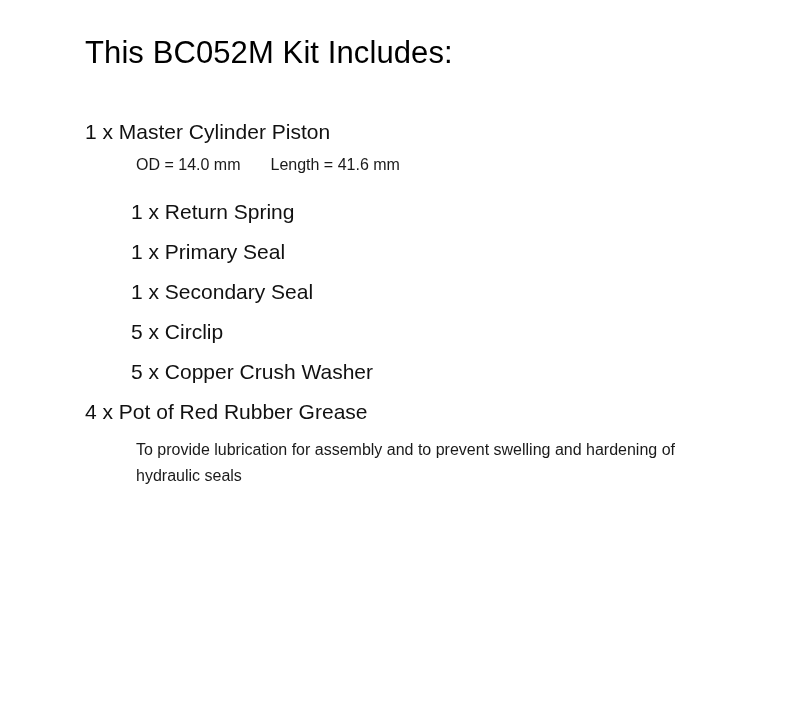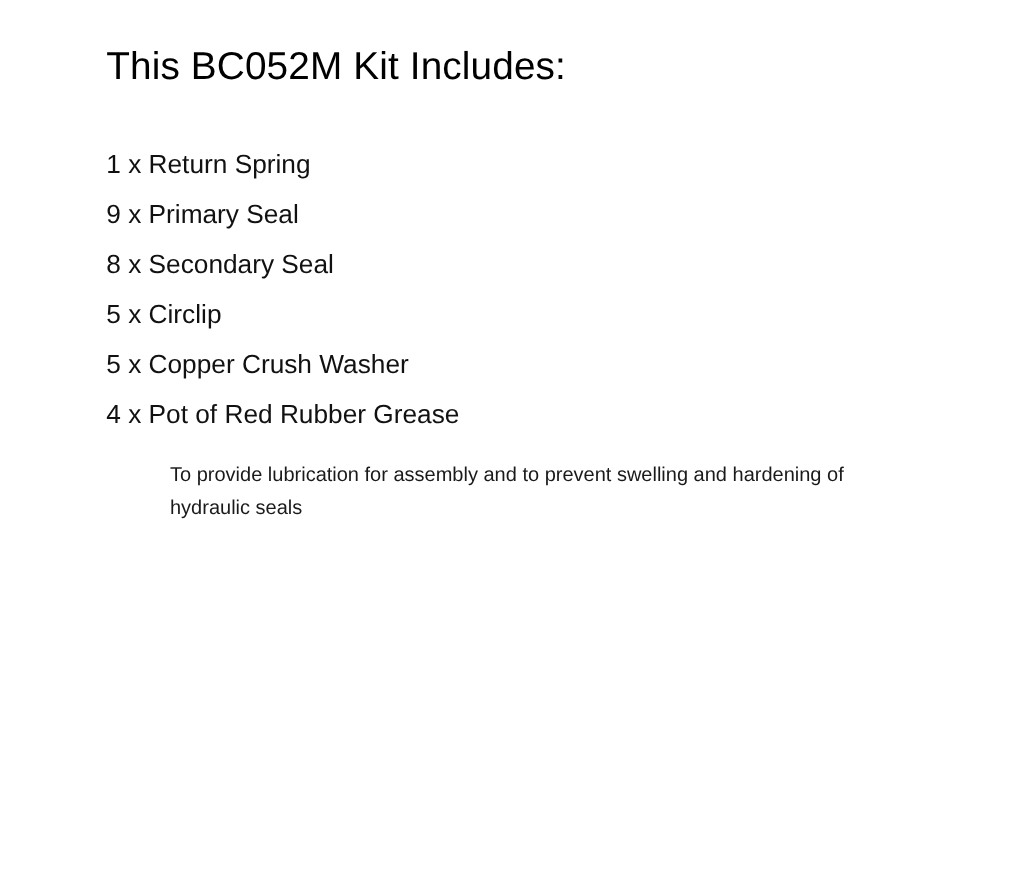--- a/index.html
+++ b/index.html
@@ -50,59 +50,66 @@
   }
   .kit-sub {
     font-size: 16px;
     line-height: 26px;
     color: #1a1a1a;
     margin-top: 6px;
     margin-left: 51px;
   }
   .kit-sub-indent-2 {
     margin-left: 51px;
-    margin-top: 22px;
+    margin-top: 11px;
     max-width: 560px;
     white-space: normal;
   }
   .spec-pair {
     display: inline-block;
   }
   .spec-gap {
     display: inline-block;
     width: 30px;
   }
   .item-spacer-lg {
     margin-bottom: 20px;
   }
   .item-spacer-sm {
     margin-bottom: 12px;
+    margin-left: 46px;
   }
 </style>
 </head>
 <body>
 
 <div class="page">
 
   <div class="title">This BC052M Kit Includes:</div>
 
   <div class="kit-list">
 
+    <div class="kit-item item-spacer-lg">
+      <div class="kit-line">1 x Master Cylinder Piston</div>
+      <div class="kit-sub">
+        <span class="spec-pair">OD = 14.0 mm</span><span class="spec-gap"></span><span class="spec-pair">Length = 41.6 mm</span>
+      </div>
+    </div>
 
     <div class="kit-item item-spacer-sm">
       <div class="kit-line">1 x Return Spring</div>
     </div>
 
 
     <div class="kit-item item-spacer-sm">
-      <div class="kit-line">9 x Primary Seal</div>
+      <div class="kit-line">1 x Primary Seal</div>
     </div>
 
     <div class="kit-item item-spacer-sm">
-      <div class="kit-line">8 x Secondary Seal</div>
+      <div class="kit-line">1 x Secondary Seal</div>
     </div>
 
     <div class="kit-item item-spacer-sm">
       <div class="kit-line">5 x Circlip</div>
     </div>
 
     <div class="kit-item item-spacer-sm">
       <div class="kit-line">5 x Copper Crush Washer</div>
     </div>
 

